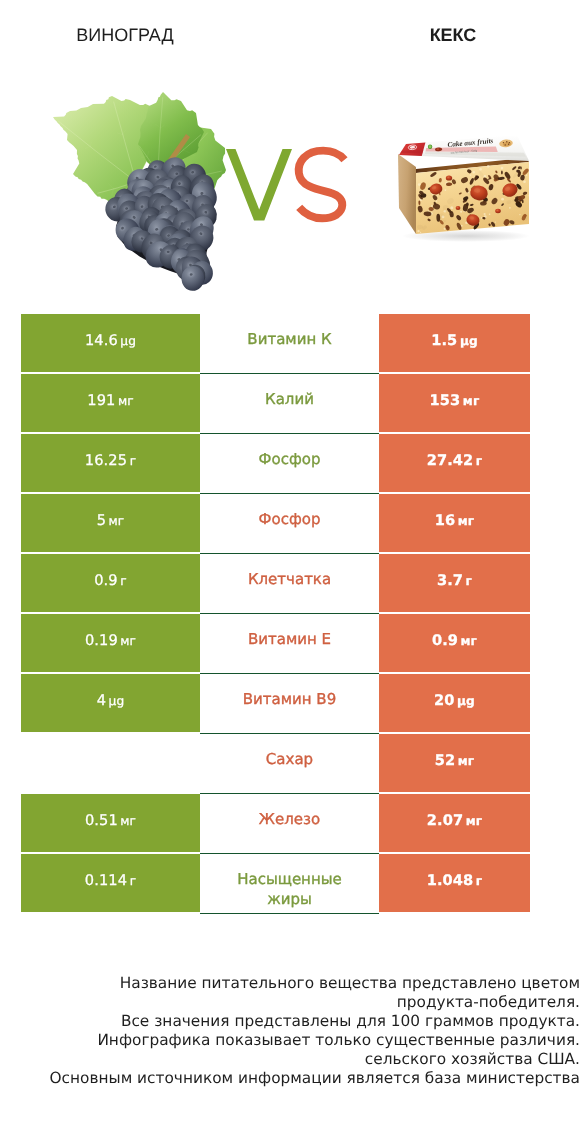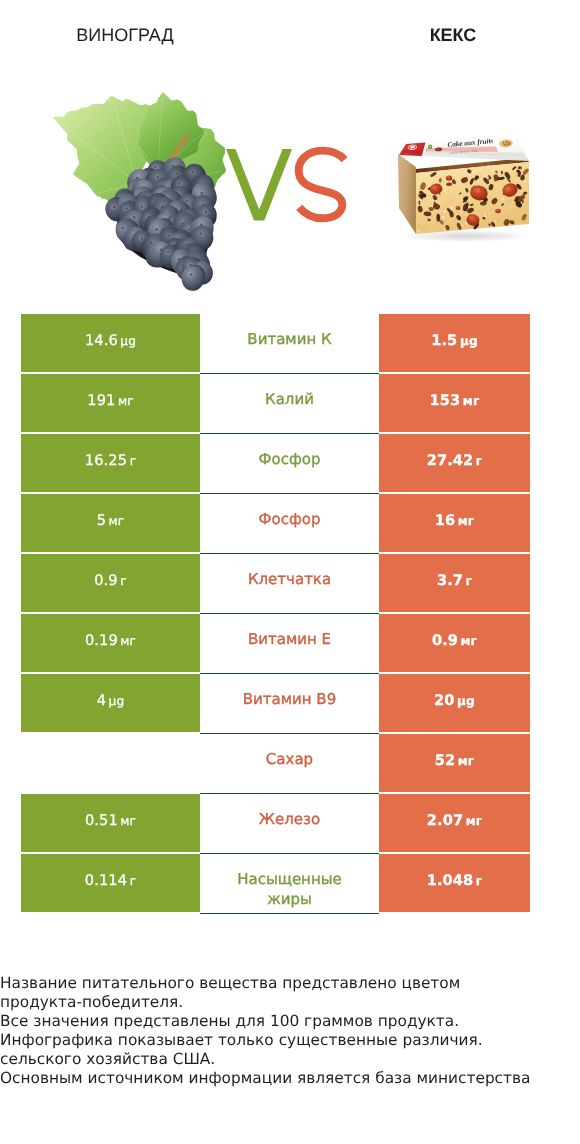--- a/index.html
+++ b/index.html
@@ -33,21 +33,21 @@
           border-bottom:1px solid #14532d;}
   .cell.r{left:358px;width:151px;background:#e26f4a;color:#ffffff;font-weight:bold;}
   .vwrap{position:relative;top:-4px;white-space:nowrap;}
   .val{font-size:14.6px;letter-spacing:0.1px;-webkit-text-stroke:0.28px #ffffff;}
   .unit{font-size:12.2px;margin-left:2.5px;letter-spacing:0.1px;-webkit-text-stroke:0.28px #ffffff;}
   .lbl{font-size:15px;line-height:19.9px;width:100%;}
   .m.win-l .lbl{color:#7b9a3e;-webkit-text-stroke:0.35px #7b9a3e;}
   .m.win-r .lbl{color:#cf6041;-webkit-text-stroke:0.35px #cf6041;}
 
   
-  .footer{position:absolute;left:0;top:974px;width:580px;text-align:left;
+  .footer{position:absolute;left:0;top:974px;width:580px;text-align:right;
           font-size:15.35px;line-height:18.9px;color:#1f1f1f;}
   .footer div{white-space:nowrap;}
 </style>
 </head>
 <body>
 
 <div class="page">
 
   <div class="title left">ВИНОГРАД</div>
   <div class="title right">КЕКС</div>

